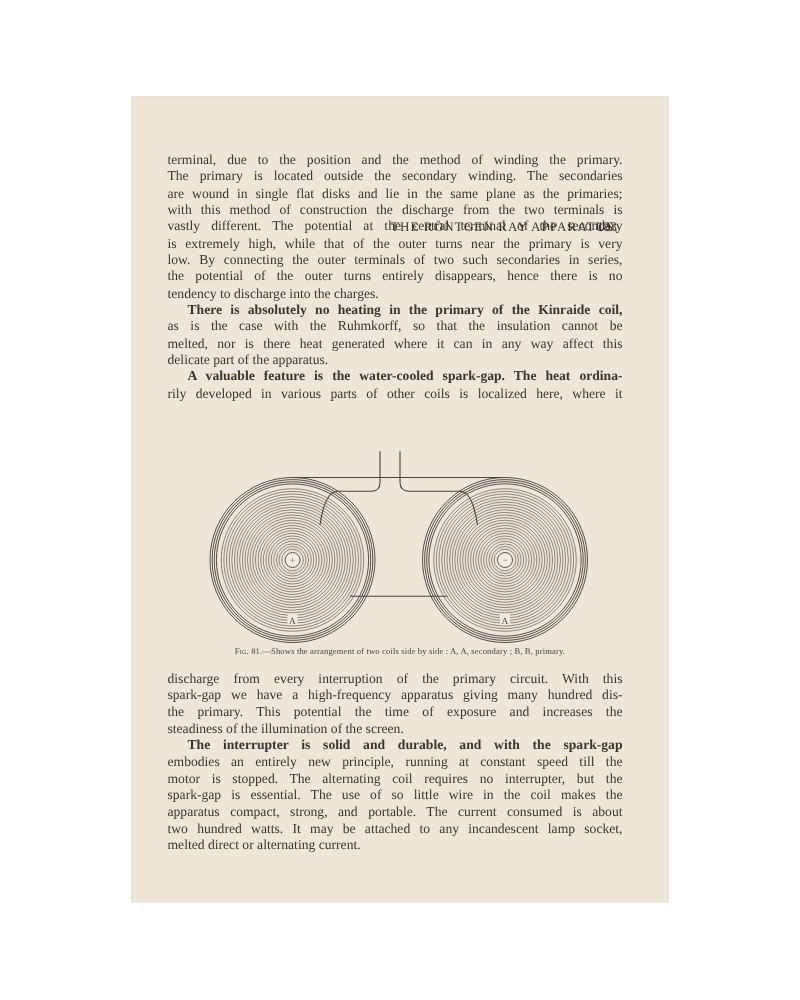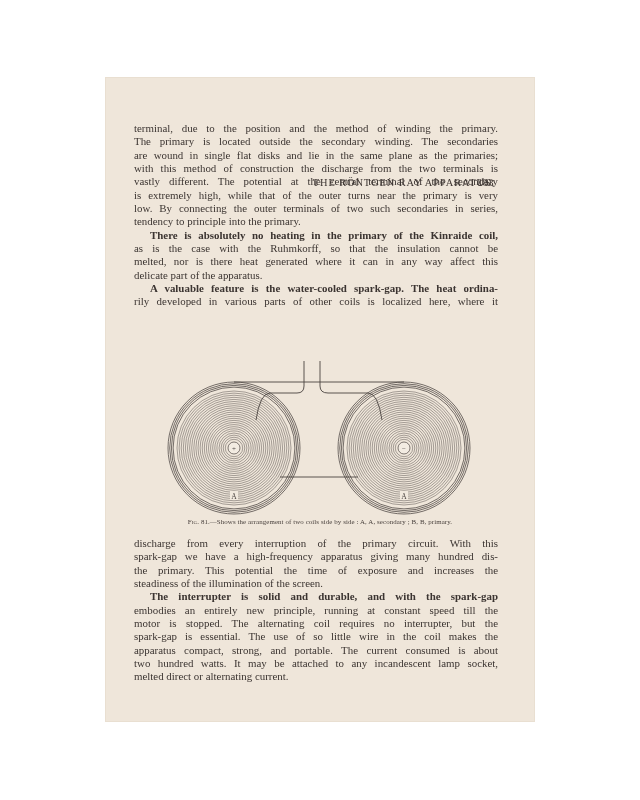--- a/index.html
+++ b/index.html
@@ -83,21 +83,22 @@
   <div class="page-number">183</div>
 
   <div class="text-block" id="block-top">
       <span class="line">terminal, due to the position and the method of winding the primary.</span>
       <span class="line">The primary is located outside the secondary winding.   The secondaries</span>
       <span class="line">are wound in single flat disks and lie in the same plane as the primaries;</span>
       <span class="line">with this method of construction the discharge from the two terminals is</span>
       <span class="line">vastly different.   The potential at the central terminal of the secondary</span>
       <span class="line">is extremely high, while that of the outer turns near the primary is very</span>
       <span class="line">low.   By connecting the outer terminals of two such secondaries in series,</span>
-      <span class="line last">tendency to principle into the primary.</span>
+      <span class="line">the potential of the outer turns entirely disappears, hence there is no</span>
+      <span class="line last">tendency to discharge into the charges.</span>
       <span class="line indent">There is absolutely no heating in the primary of the Kinraide coil,</span>
       <span class="line">as is the case with the Ruhmkorff, so that the insulation cannot be</span>
       <span class="line">melted, nor is there heat generated where it can in any way affect this</span>
       <span class="line last">delicate part of the apparatus.</span>
       <span class="line indent">A valuable feature is the water-cooled spark-gap.   The heat ordina-</span>
       <span class="line">rily developed in various parts of other coils is localized here, where it</span>
     </div>
 
   <div class="figure">
     <svg id="coil-svg" viewBox="0 0 340 165" xmlns="http://www.w3.org/2000/svg">

